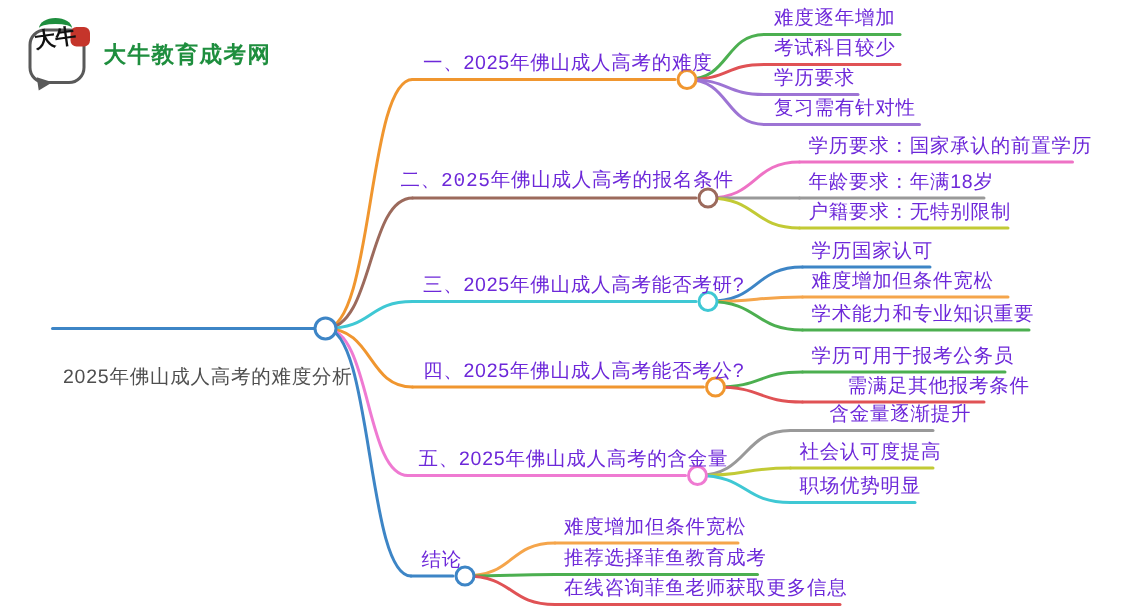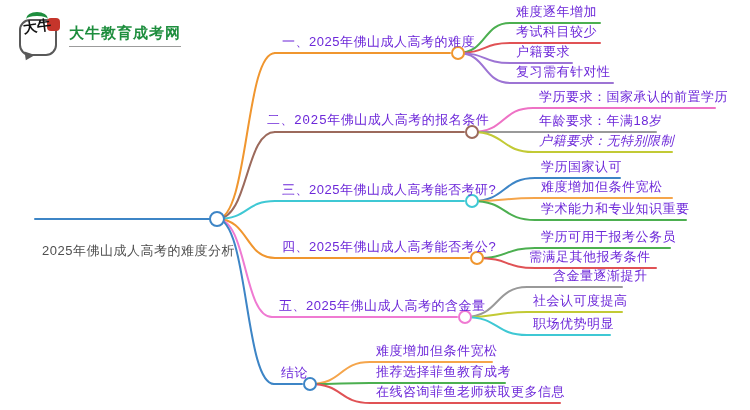--- a/index.html
+++ b/index.html
@@ -17,21 +17,21 @@
   .bubble:after{content:"";position:absolute;left:2px;bottom:-7px;width:0;height:0;
           border-left:4px solid transparent;border-right:7px solid transparent;
           border-top:8px solid #595959;transform:rotate(18deg);}
   .bubble-text{position:absolute;left:0;top:6px;width:38px;text-align:center;
           font-weight:bold;font-size:14px;line-height:14px;color:#111;
           transform:rotate(-8deg);font-family:"DejaVu Serif","Liberation Serif",serif;}
   .hat{position:absolute;left:8px;top:-1px;width:22px;height:10px;border:0;
           border-top:4px solid #1e8e3e;border-radius:50% 50% 0 0;}
   .seal{position:absolute;right:1px;top:6px;width:11px;height:11px;background:#c5352b;
           border-radius:3px;box-shadow:0 0 0 1px #c5352b;}
-  .logo-text{display:flex;flex-direction:column;}
+  .logo-text{display:flex;flex-direction:row;}
   .logo-title{font-size:15px;font-weight:bold;color:#1e8e3e;letter-spacing:1px;}
   .logo-divider{height:1px;background:#9c9c9c;margin:3px 0 2px 0;}
   .logo-url{font-size:12.5px;font-weight:bold;color:#1e8e3e;letter-spacing:0.5px;}
 </style>
 </head>
 <body>
 
 <div class="canvas">
 
   <div class="logo">
@@ -103,33 +103,33 @@
       <circle cx="472" cy="201" r="6" fill="#ffffff" stroke="#3fc8d4" stroke-width="2"></circle>
       <circle cx="477" cy="258" r="6" fill="#ffffff" stroke="#f0962f" stroke-width="2"></circle>
       <circle cx="465" cy="317" r="6" fill="#ffffff" stroke="#ef7ad2" stroke-width="2"></circle>
       <circle cx="310" cy="384" r="6" fill="#ffffff" stroke="#3d85c6" stroke-width="2"></circle>
     </svg>
   <div id="labels">
       <div class="node-label root-label" style="left: 42px; top: 198px; margin-top: 43px;">2025年佛山成人高考的难度分析</div>
       <div class="node-label" style="left: 282px; top: 32px;">一、2025年佛山成人高考的难度</div>
       <div class="node-label" style="left: 516px; top: 2px;">难度逐年增加</div>
       <div class="node-label" style="left: 516px; top: 22px;">考试科目较少</div>
-      <div class="node-label" style="left: 516px; top: 42px;">户籍要求</div>
+      <div class="node-label" style="left: 516px; top: 42px;">学历要求</div>
       <div class="node-label" style="left: 516px; top: 62px;">复习需有针对性</div>
       <div class="node-label" style="left: 267px; top: 111px; font-family: Liberation Mono, monospace;">二、2025年佛山成人高考的报名条件</div>
       <div class="node-label" style="left: 539px; top: 87px;">学历要求：国家承认的前置学历</div>
       <div class="node-label" style="left: 539px; top: 111px;">年龄要求：年满18岁</div>
-      <div class="node-label" style="left: 539px; top: 131px; font-style: italic;">户籍要求：无特别限制</div>
+      <div class="node-label" style="left: 539px; top: 131px;">户籍要求：无特别限制</div>
       <div class="node-label" style="left: 282px; top: 180px;">三、2025年佛山成人高考能否考研?</div>
       <div class="node-label" style="left: 541px; top: 157px;">学历国家认可</div>
       <div class="node-label" style="left: 541px; top: 177px;">难度增加但条件宽松</div>
       <div class="node-label" style="left: 541px; top: 199px;">学术能力和专业知识重要</div>
       <div class="node-label" style="left: 282px; top: 237px;">四、2025年佛山成人高考能否考公?</div>
       <div class="node-label" style="left: 541px; top: 227px;">学历可用于报考公务员</div>
-      <div class="node-label" style="left: 529px; top: 247px; text-align: center;">需满足其他报考条件</div>
+      <div class="node-label" style="left: 565px; top: 247px; text-align: center;">需满足其他报考条件</div>
       <div class="node-label" style="left: 279px; top: 296px;">五、2025年佛山成人高考的含金量</div>
       <div class="node-label" style="left: 533px; top: 266px; margin-left: 20px;">含金量逐渐提升</div>
       <div class="node-label" style="left: 533px; top: 291px;">社会认可度提高</div>
       <div class="node-label" style="left: 533px; top: 314px;">职场优势明显</div>
       <div class="node-label" style="left: 281px; top: 363px;">结论</div>
       <div class="node-label" style="left: 376px; top: 341px;">难度增加但条件宽松</div>
       <div class="node-label" style="left: 376px; top: 362px;">推荐选择菲鱼教育成考</div>
       <div class="node-label" style="left: 376px; top: 382px;">在线咨询菲鱼老师获取更多信息</div>
     </div>
 </div>

